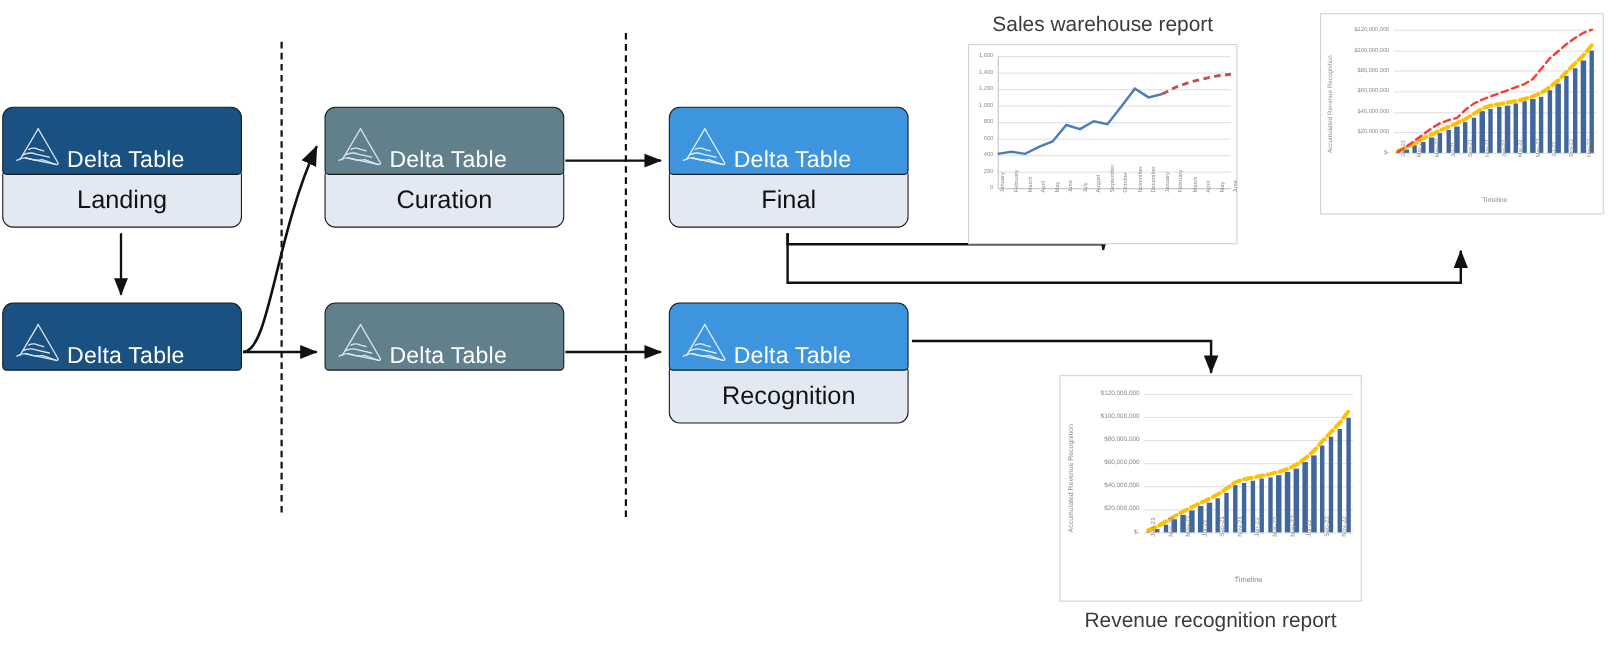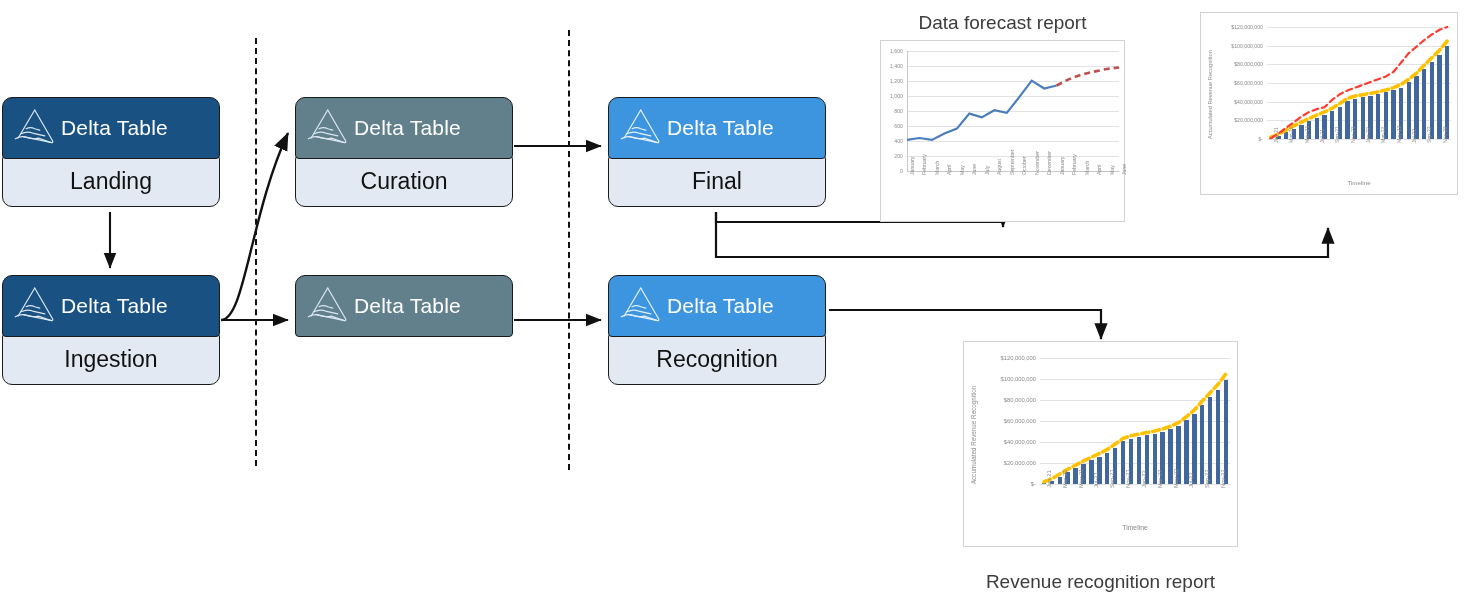--- a/index.html
+++ b/index.html
@@ -5,21 +5,21 @@
   html,body{margin:0;padding:0;background:#ffffff;}
   body{width:1465px;height:608px;position:relative;overflow:hidden;
        font-family:"Liberation Sans","DejaVu Sans",sans-serif;}
   #stage{position:absolute;left:0;top:0;width:1465px;height:608px;}
 
   
   .node{position:absolute;width:218px;}
   .node .head{
     height:62px;border-radius:10px 10px 4px 4px;
     border:1px solid #1b1b1b;
-    display:flex;align-items:center;gap:4px;
+    display:flex;align-items:flex-end;gap:4px;
     box-sizing:border-box;padding-left:8px;
     position:relative;z-index:2;
   }
   .node .head .lbl{
     color:#ffffff;font-size:21px;letter-spacing:.2px;white-space:nowrap;
   }
   .node .body{
     margin-top:-4px;height:52px;background:#e3e9f3;
     border:1px solid #1b1b1b;border-radius:4px 4px 10px 10px;
     display:flex;align-items:center;justify-content:center;
@@ -112,23 +112,20 @@
         <g fill="none" stroke="#dbe6f0" stroke-width="1.7" stroke-linejoin="round" stroke-linecap="round">
           <path d="M33 7 L58 50 Q59 53 55 52 L17 44"></path>
           <path d="M33 7 L10 46"></path>
           <path d="M6 47 Q14 42 22 45 Q30 48 38 46 L55 52"></path>
           <path d="M14 40 Q22 36 30 39 L47 43"></path>
           <path d="M21 33 Q27 30 33 33 L40 35"></path>
         </g>
       </svg>
       <span class="lbl">Delta Table</span>
     </div>
-    <div class="body">
-      <span class="lbl">Ingestion</span>
-    </div>
   </div>
 
   <div class="node c-slate" style="left:295px;top:97px;">
     <div class="head">
       <svg class="delta-logo" viewBox="0 0 64 64">
         <g fill="none" stroke="#dbe6f0" stroke-width="1.7" stroke-linejoin="round" stroke-linecap="round">
           <path d="M33 7 L58 50 Q59 53 55 52 L17 44"></path>
           <path d="M33 7 L10 46"></path>
           <path d="M6 47 Q14 42 22 45 Q30 48 38 46 L55 52"></path>
           <path d="M14 40 Q22 36 30 39 L47 43"></path>
@@ -187,21 +184,21 @@
         </g>
       </svg>
       <span class="lbl">Delta Table</span>
     </div>
     <div class="body">
       <span class="lbl">Recognition</span>
     </div>
   </div>
 
   <div class="chart-card" style="left:880px;top:12px;">
-    <div class="chart-title" style="width:245px;margin-bottom:6px;">Data forecast report</div>
+    <div class="chart-title" style="width:245px;margin-bottom:6px;">Sales warehouse report</div>
     <div class="chart-box" style="width:245px;height:182px;">
       <div id="c1" class="plot" style="left:0;top:0;width:245px;height:182px;">
           <div class="gridline" style="left: 26px; top: 130px; width: 212px;"></div>
           <div class="ytick" style="left: 0px; top: 130px; width: 22px;">0</div>
           <div class="gridline" style="left: 26px; top: 115px; width: 212px;"></div>
           <div class="ytick" style="left: 0px; top: 115px; width: 22px;">200</div>
           <div class="gridline" style="left: 26px; top: 100px; width: 212px;"></div>
           <div class="ytick" style="left: 0px; top: 100px; width: 22px;">400</div>
           <div class="gridline" style="left: 26px; top: 85px; width: 212px;"></div>
           <div class="ytick" style="left: 0px; top: 85px; width: 22px;">600</div>
@@ -359,16 +356,16 @@
           <div class="xtick" style="left: 161.125px; top: 146px; font-size: 5.8px;">Nov-21</div>
           <div class="xtick" style="left: 176.958px; top: 146px; font-size: 5.8px;">Jan-22</div>
           <div class="xtick" style="left: 192.792px; top: 146px; font-size: 5.8px;">Mar-22</div>
           <div class="xtick" style="left: 208.625px; top: 146px; font-size: 5.8px;">May-22</div>
           <div class="xtick" style="left: 224.458px; top: 146px; font-size: 5.8px;">Jul-22</div>
           <div class="xtick" style="left: 240.292px; top: 146px; font-size: 5.8px;">Sep-22</div>
           <div class="xtick" style="left: 256.125px; top: 146px; font-size: 5.8px;">Nov-22</div>
           <div class="xlabel" style="left: 76px; top: 182px; width: 190px; font-size: 6.8px;">Timeline</div>
         </div>
     </div>
-    <div class="chart-title" style="width:275px;margin-top:24px;">Revenue recognition report</div>
+    <div class="chart-title" style="width:275px;margin-top:7px;">Revenue recognition report</div>
   </div>
 
 </div>
 
 </body></html>

